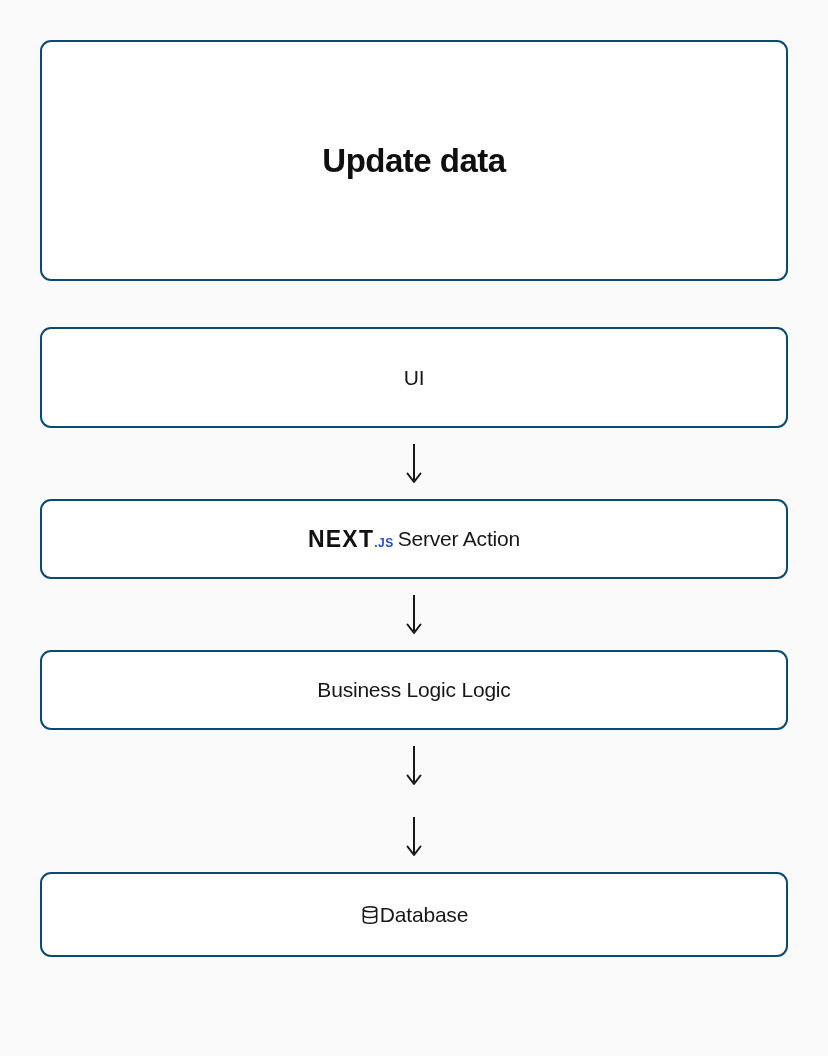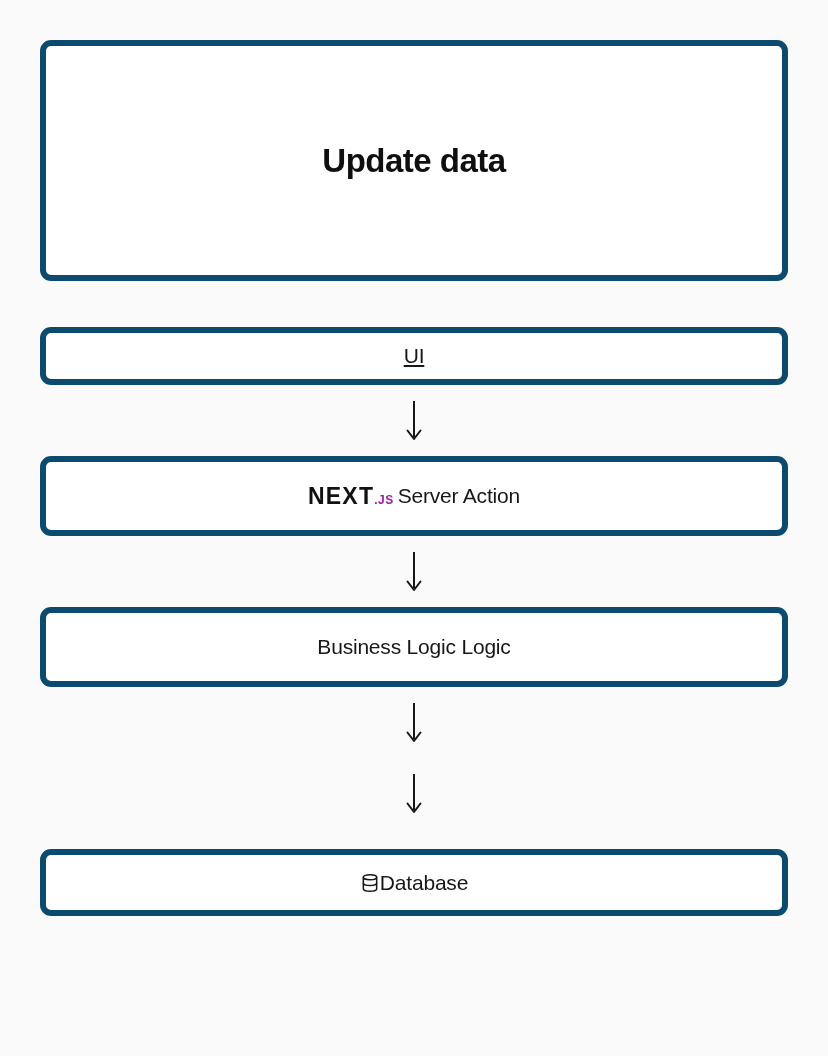--- a/index.html
+++ b/index.html
@@ -14,21 +14,21 @@
     height: 1056px;
     box-sizing: border-box;
     padding: 40px 40px 39px 40px;
     background: #fafafa;
     margin: 0 auto;
     overflow: hidden;
   }
   .card {
     box-sizing: border-box;
     background: #ffffff;
-    border: 6px solid #0c4a6e;
+    border: 2px solid #0c4a6e;
     border-radius: 11px;
     display: flex;
     align-items: center;
     justify-content: center;
     width: 100%;
   }
   .card--title {
     height: 241px;
     margin-bottom: 46px;
   }
@@ -37,26 +37,26 @@
     font-weight: 700;
     letter-spacing: -0.5px;
     color: #0f0f0f;
   }
   .card--node {
     height: 80px;
     font-size: 21px;
     font-weight: 400;
     letter-spacing: -0.2px;
   }
-  .card--ui { height: 58px; text-decoration: underline; }
+  .card--ui { height: 101px; }
   .card--dashed {
     border: 1.5px dashed #d4d4d4;
     height: 79px;
   }
-  .card--db { height: 67px; margin-top: 20px; }
+  .card--db { height: 85px; }
   .arrow-zone {
     height: 71px;
     display: flex;
     align-items: center;
     justify-content: center;
   }
   .node-content {
     display: flex;
     align-items: center;
   }
@@ -68,21 +68,21 @@
   .nextjs-logo .wordmark {
     font-size: 23px;
     font-weight: 800;
     letter-spacing: 1.2px;
     color: #111111;
   }
   .nextjs-logo .suffix {
     font-size: 12px;
     font-weight: 700;
     letter-spacing: 0.5px;
-    color: #a21caf;
+    color: #1d4ed8;
   }
   .db-icon {
     display: inline-flex;
     align-items: center;
   }
 </style>
 </head>
 <body>
 
 <div class="page">

